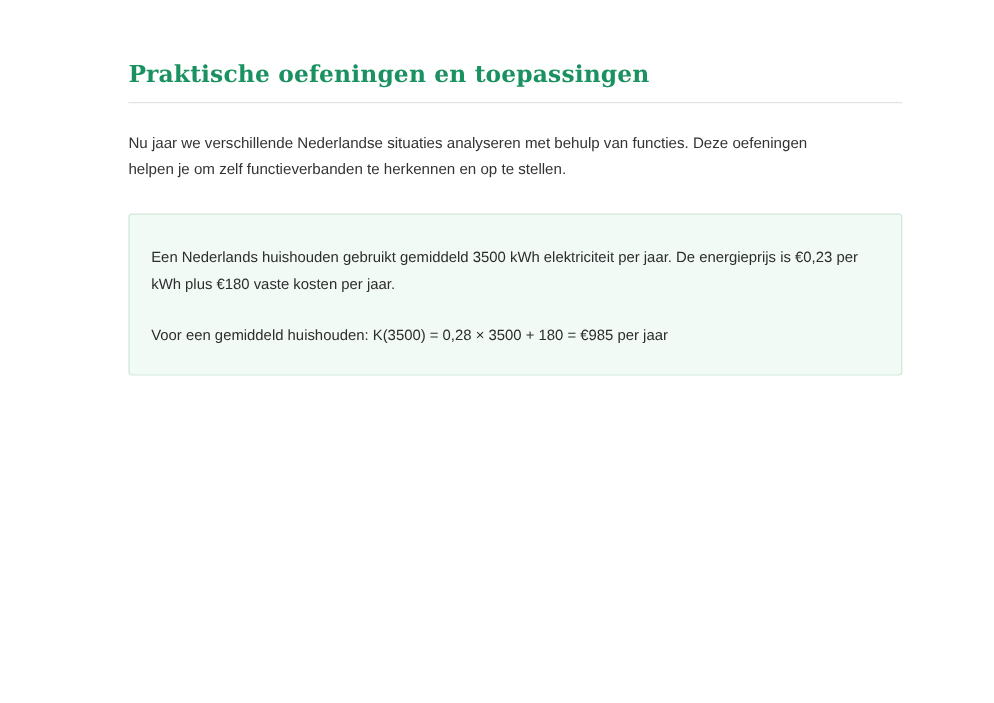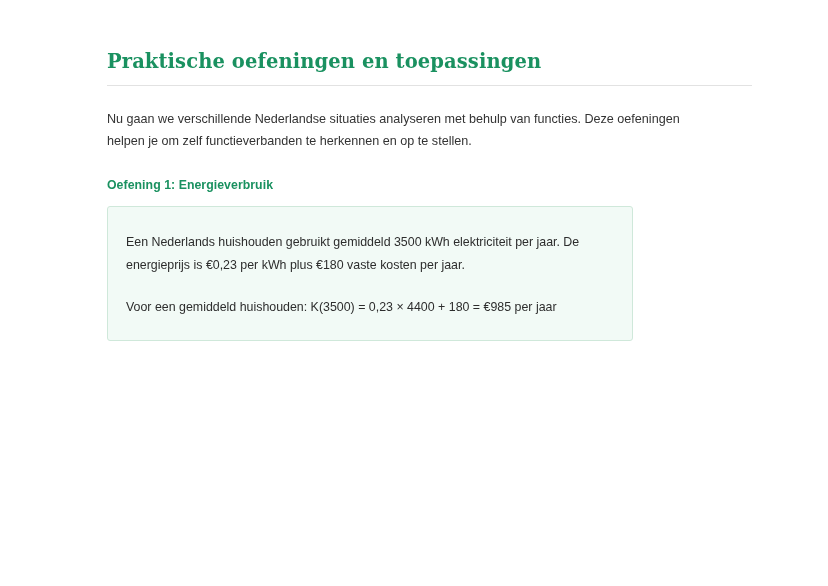--- a/index.html
+++ b/index.html
@@ -55,21 +55,21 @@
     color: #1a9160;
     margin: 0 0 14px 0;
     letter-spacing: 0.05px;
   }
   .exercise-box {
     border: 1px solid #cfe8da;
     background: #f2faf6;
     border-radius: 3px;
     padding: 24px 18px 22px 18px;
     box-sizing: border-box;
-    width: 526px;
+    width: 645px;
   }
   .exercise-box p {
     margin: 0 0 20px 0;
     font-size: 12.4px;
     line-height: 1.78;
     color: #2d2d2d;
   }
   .exercise-box p:last-child {
     margin-bottom: 0;
   }
@@ -80,23 +80,22 @@
 </head>
 <body>
 
 <div class="page">
   <div class="content">
 
     <h1 class="doc-title">Praktische oefeningen en toepassingen</h1>
 
     <div class="title-rule"></div>
 
-    <p class="intro">Nu gaan we verschillende Nederlandse situaties analyseren met behulp van functies. Deze oefeningen helpen je om zelf functieverbanden te herkennen en op te stellen.</p>
+    <p class="intro">Nu jaar we verschillende Nederlandse situaties analyseren met behulp van functies. Deze oefeningen helpen je om zelf functieverbanden te herkennen en op te stellen.</p>
 
-    <h2 class="exercise-heading">Oefening 1: Energieverbruik</h2>
 
     <div class="exercise-box">
       <p class="para-problem">Een Nederlands huishouden gebruikt gemiddeld 3500 kWh elektriciteit per jaar. De energieprijs is €0,23 per kWh plus €180 vaste kosten per jaar.</p>
-      <p>Voor een gemiddeld huishouden: K(3500) = 0,23 × 4400 + 180 = €985 per jaar</p>
+      <p>Voor een gemiddeld huishouden: K(3500) = 0,28 × 3500 + 180 = €985 per jaar</p>
     </div>
 
   </div>
 </div>
 
 </body></html>

